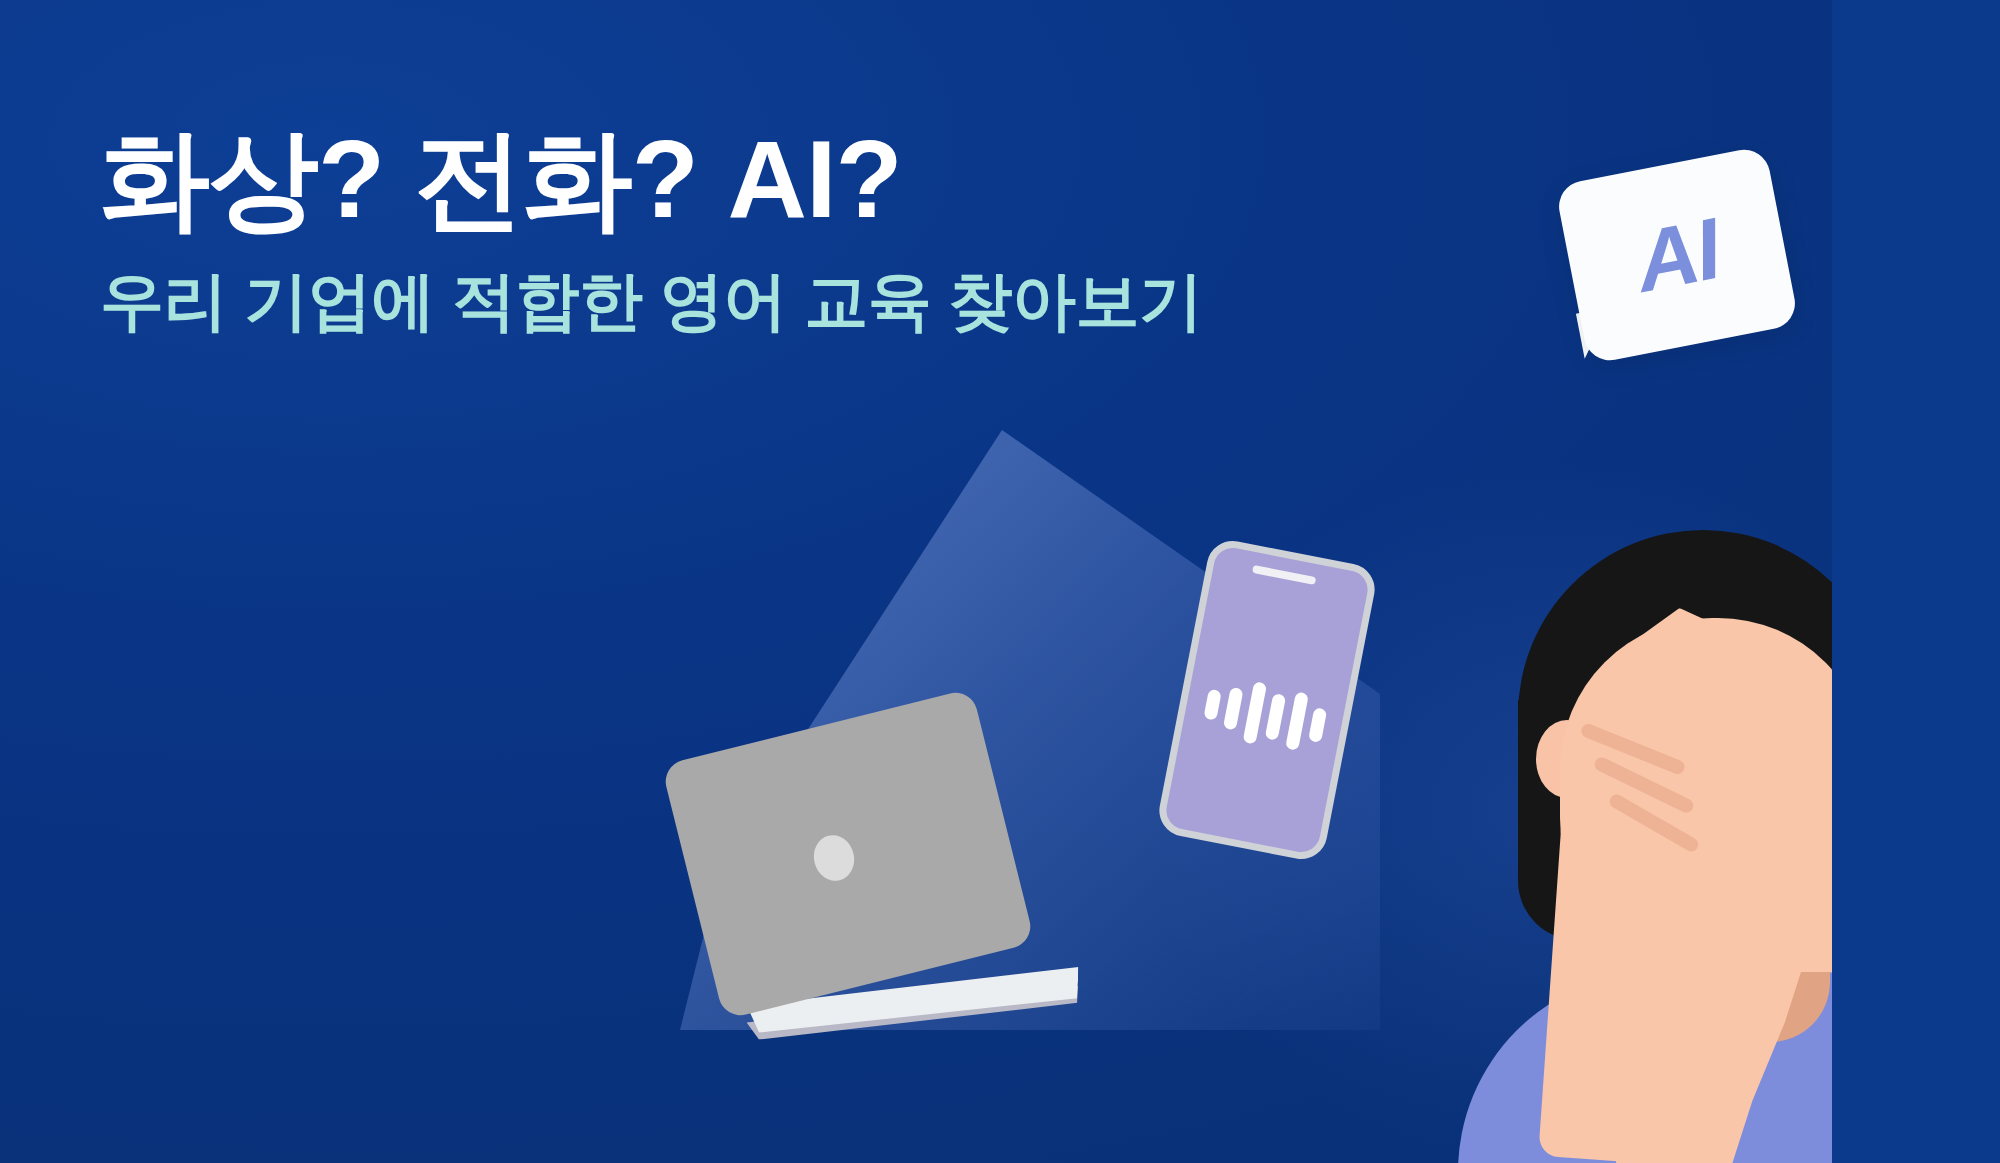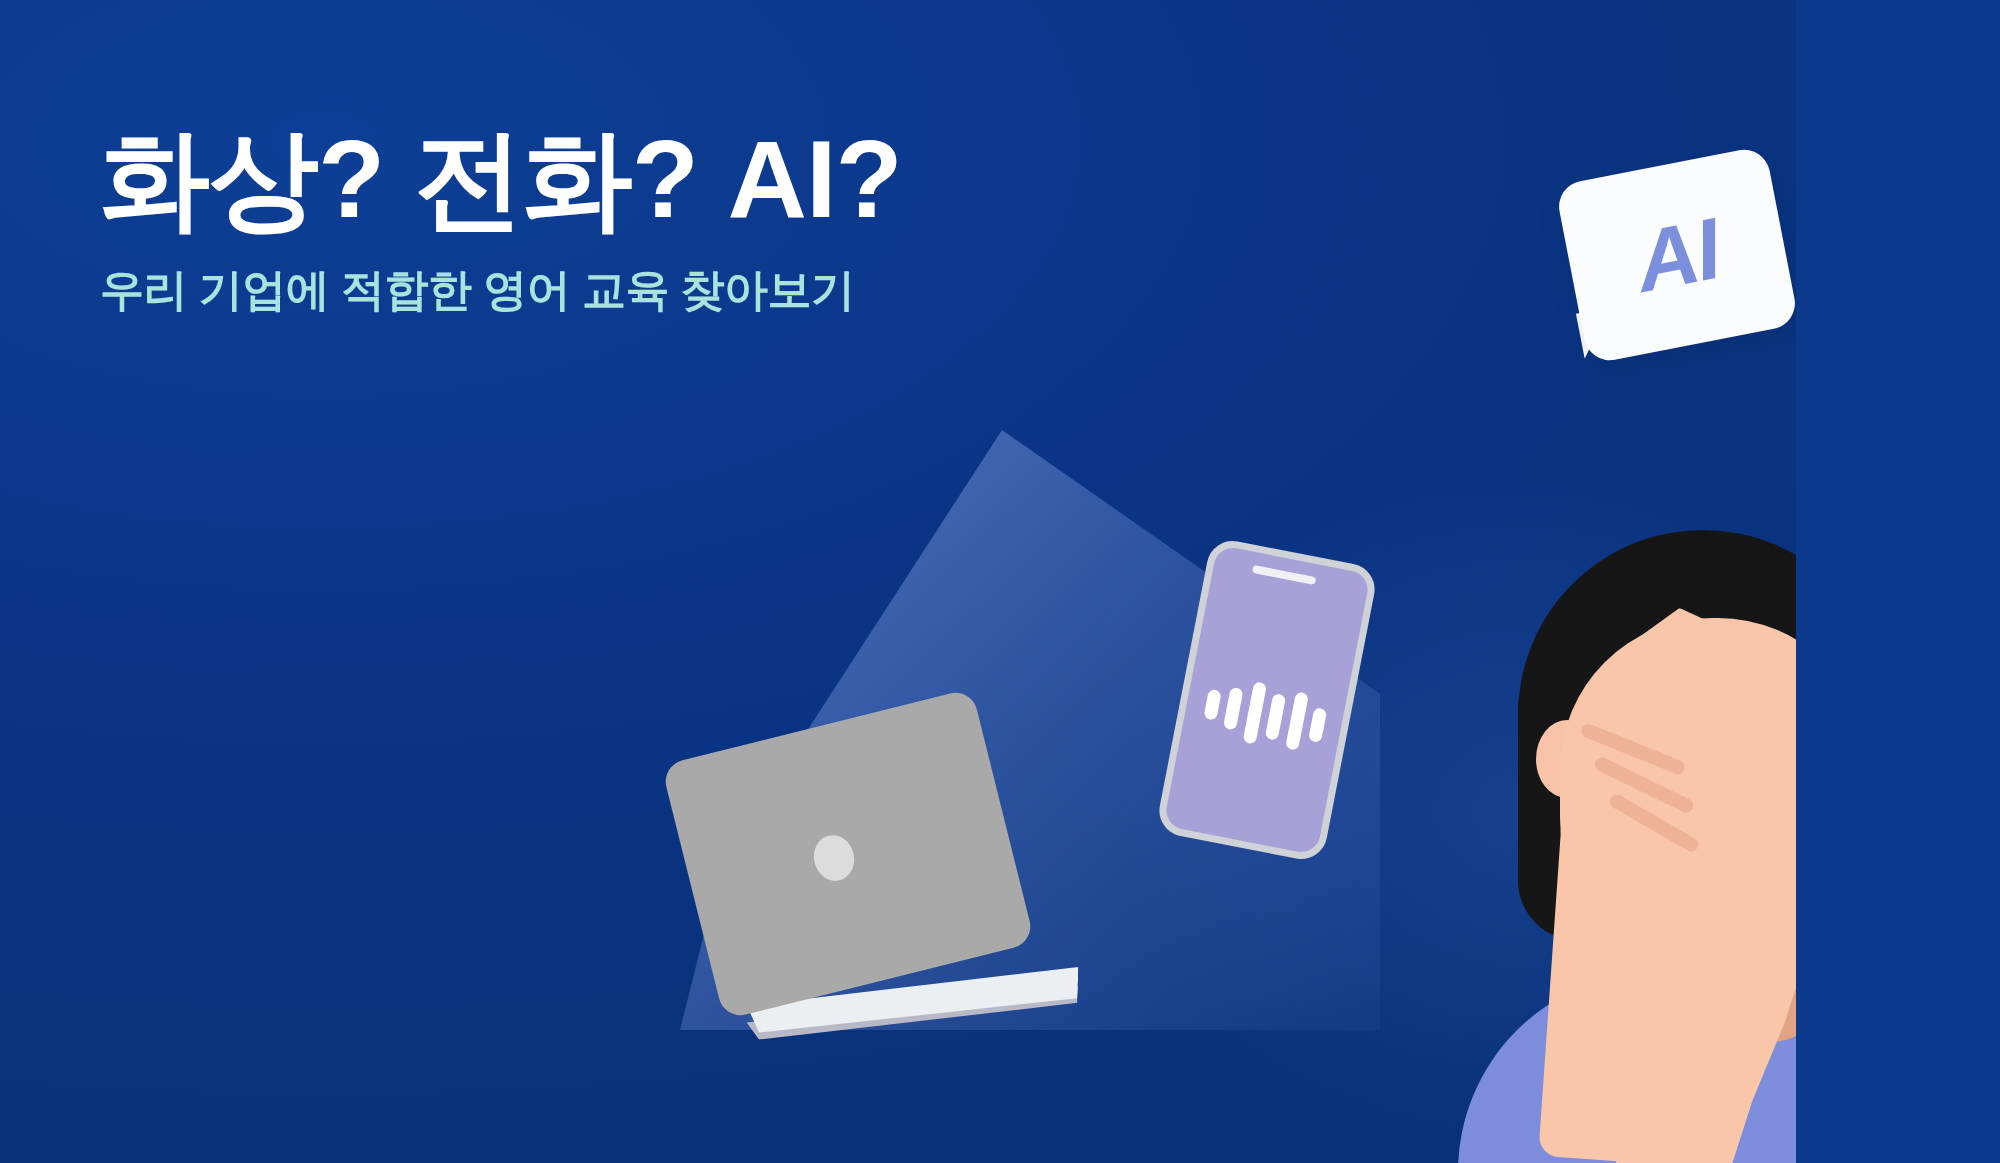--- a/index.html
+++ b/index.html
@@ -10,20 +10,21 @@
   body {
     font-family: "Liberation Sans", sans-serif;
   }
 
   .banner {
     position: relative;
     width: 1796px;
     height: 1163px;
     overflow: hidden;
     background: #4c1d95;
+    padding-left: 36px;
   }
 
   
   .bg-base {
     position: absolute;
     inset: 0;
     background:
       radial-gradient(120% 95% at 18% 12%, #0d3f96 0%, #0a3586 45%, #093179 100%);
   }
   .bg-corner-glow {
@@ -47,21 +48,21 @@
     color: #ffffff;
     font-size: 110px;
     font-weight: 800;
     line-height: 1.08;
     letter-spacing: -1px;
     white-space: nowrap;
   }
   .subhead {
     margin: 26px 0 0 0;
     color: #a9e3de;
-    font-size: 44px;
+    font-size: 64px;
     font-weight: 700;
     line-height: 1.15;
     letter-spacing: -0.5px;
     white-space: nowrap;
   }
 
   
   .ai-bubble-wrap {
     position: absolute;
     left: 1558px;

